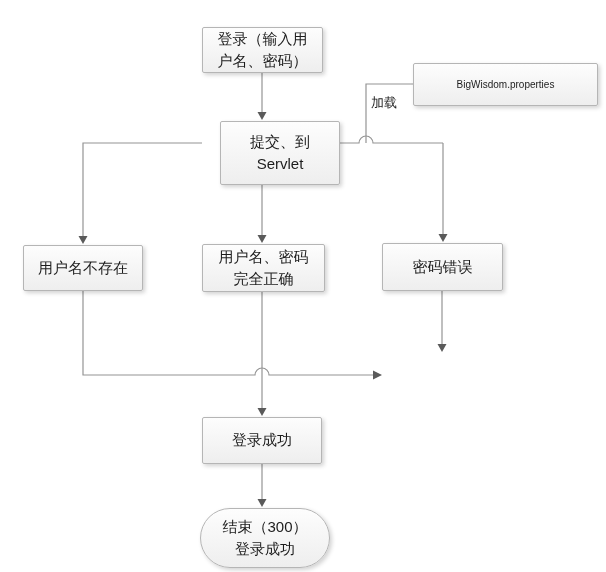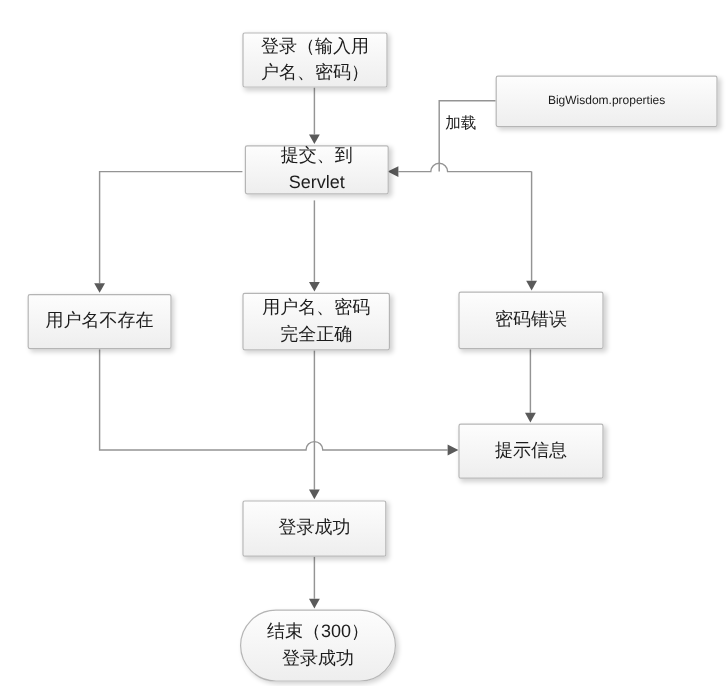--- a/index.html
+++ b/index.html
@@ -44,21 +44,21 @@
     border:1px solid var(--node-border,#b5b5b5);
     background:linear-gradient(180deg,var(--node-fill-top,#fdfdfd) 0%,var(--node-fill-bottom,#eeeeee) 100%);
     box-shadow:2px 2px 4px rgba(0,0,0,0.18);
     border-radius:2px;
     color:var(--text,#1c1c1c);
     font-size:15px;
     line-height:1.5;
     padding:0 9px;
   }
   .node-login          {left:202px;top:27px; width:121px;height:46px;padding:0 10px;}
-  .node-submit         {left:204px;top:121px;width:120px;height:41px;}
+  .node-submit         {left:220px;top:121px;width:120px;height:64px;}
   .node-properties     {left:413px;top:63px; width:185px;height:43px;font-size:10px;}
   .node-user-not-exist {left:23px; top:245px;width:120px;height:46px;}
   .node-credentials    {left:202px;top:244px;width:123px;height:48px;}
   .node-wrong-password {left:382px;top:243px;width:121px;height:48px;}
   .node-prompt         {left:382px;top:353px;width:121px;height:46px;}
   .node-login-success  {left:202px;top:417px;width:120px;height:47px;}
   .node-end{
     left:200px;top:508px;width:130px;height:60px;
     border-radius:30px;
     white-space:pre-line;
@@ -115,20 +115,19 @@
   <div class="node node-properties">BigWisdom.properties</div>
 
   <div class="edge-label">加载</div>
 
   <div class="node node-user-not-exist">用户名不存在</div>
 
   <div class="node node-credentials">用户名、密码完全正确</div>
 
   <div class="node node-wrong-password">密码错误</div>
 
-  <div class="node node-prompt">提示信息</div>
 
   <div class="node node-login-success">登录成功</div>
 
   <div class="node node-end">结束（300）
 登录成功</div>
 
 </div>
 
 </body></html>

